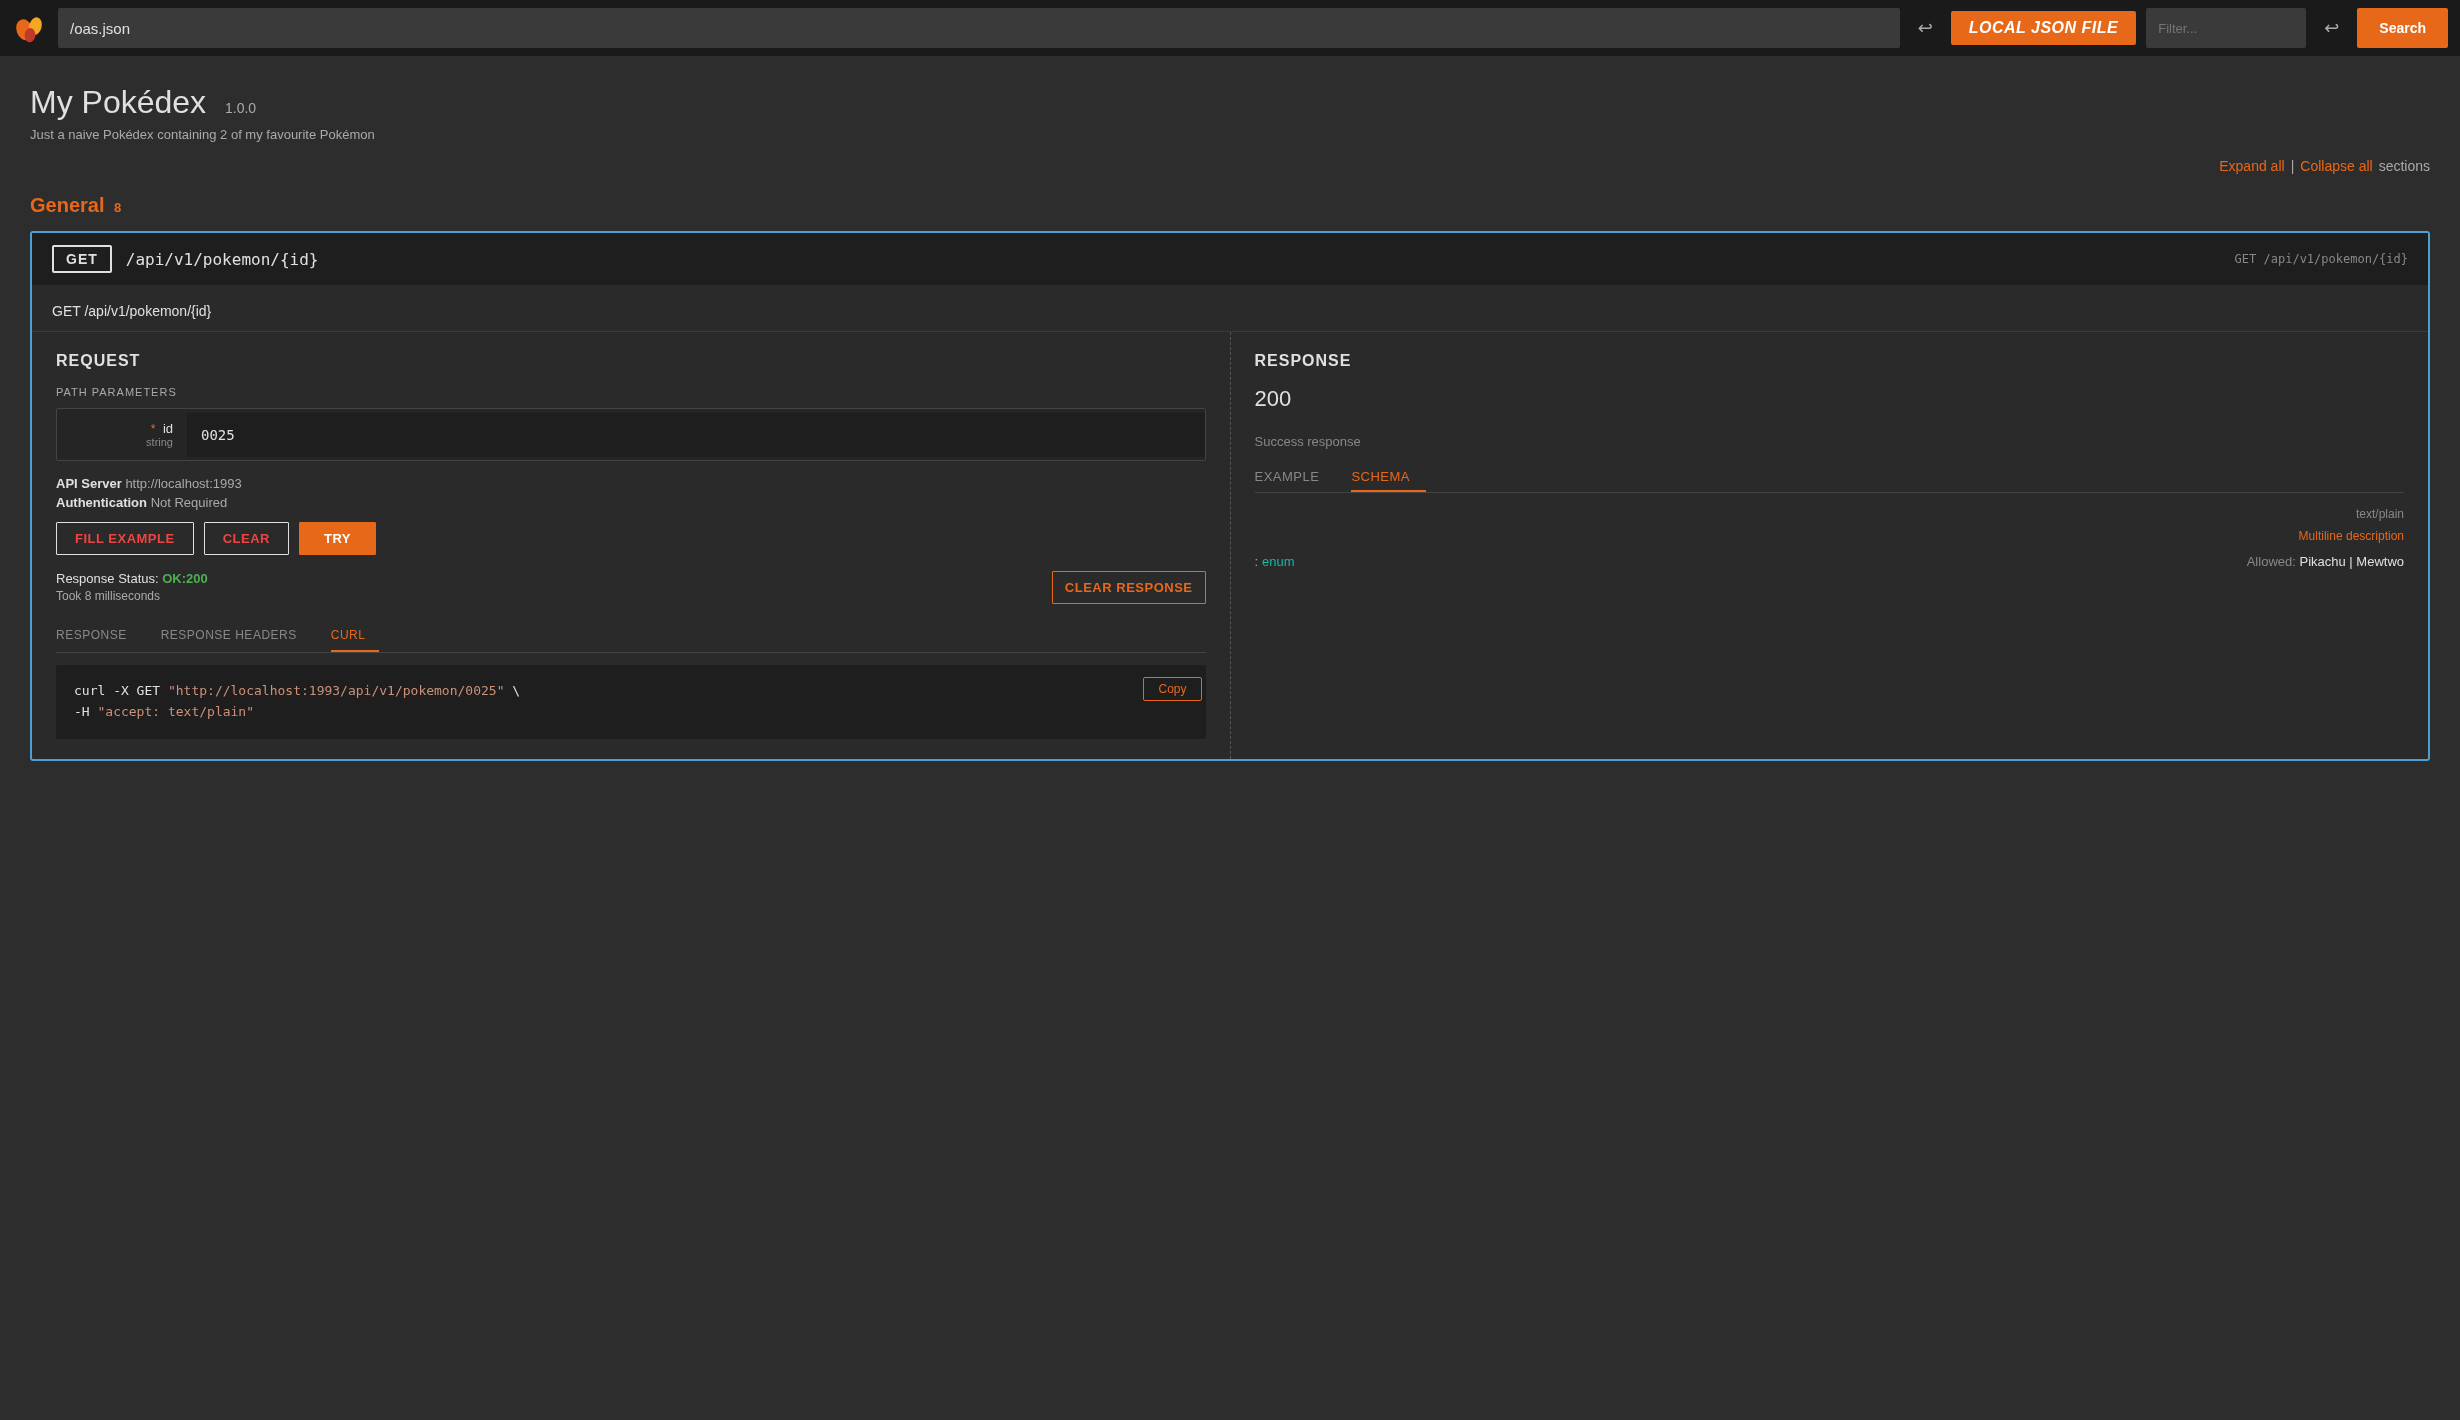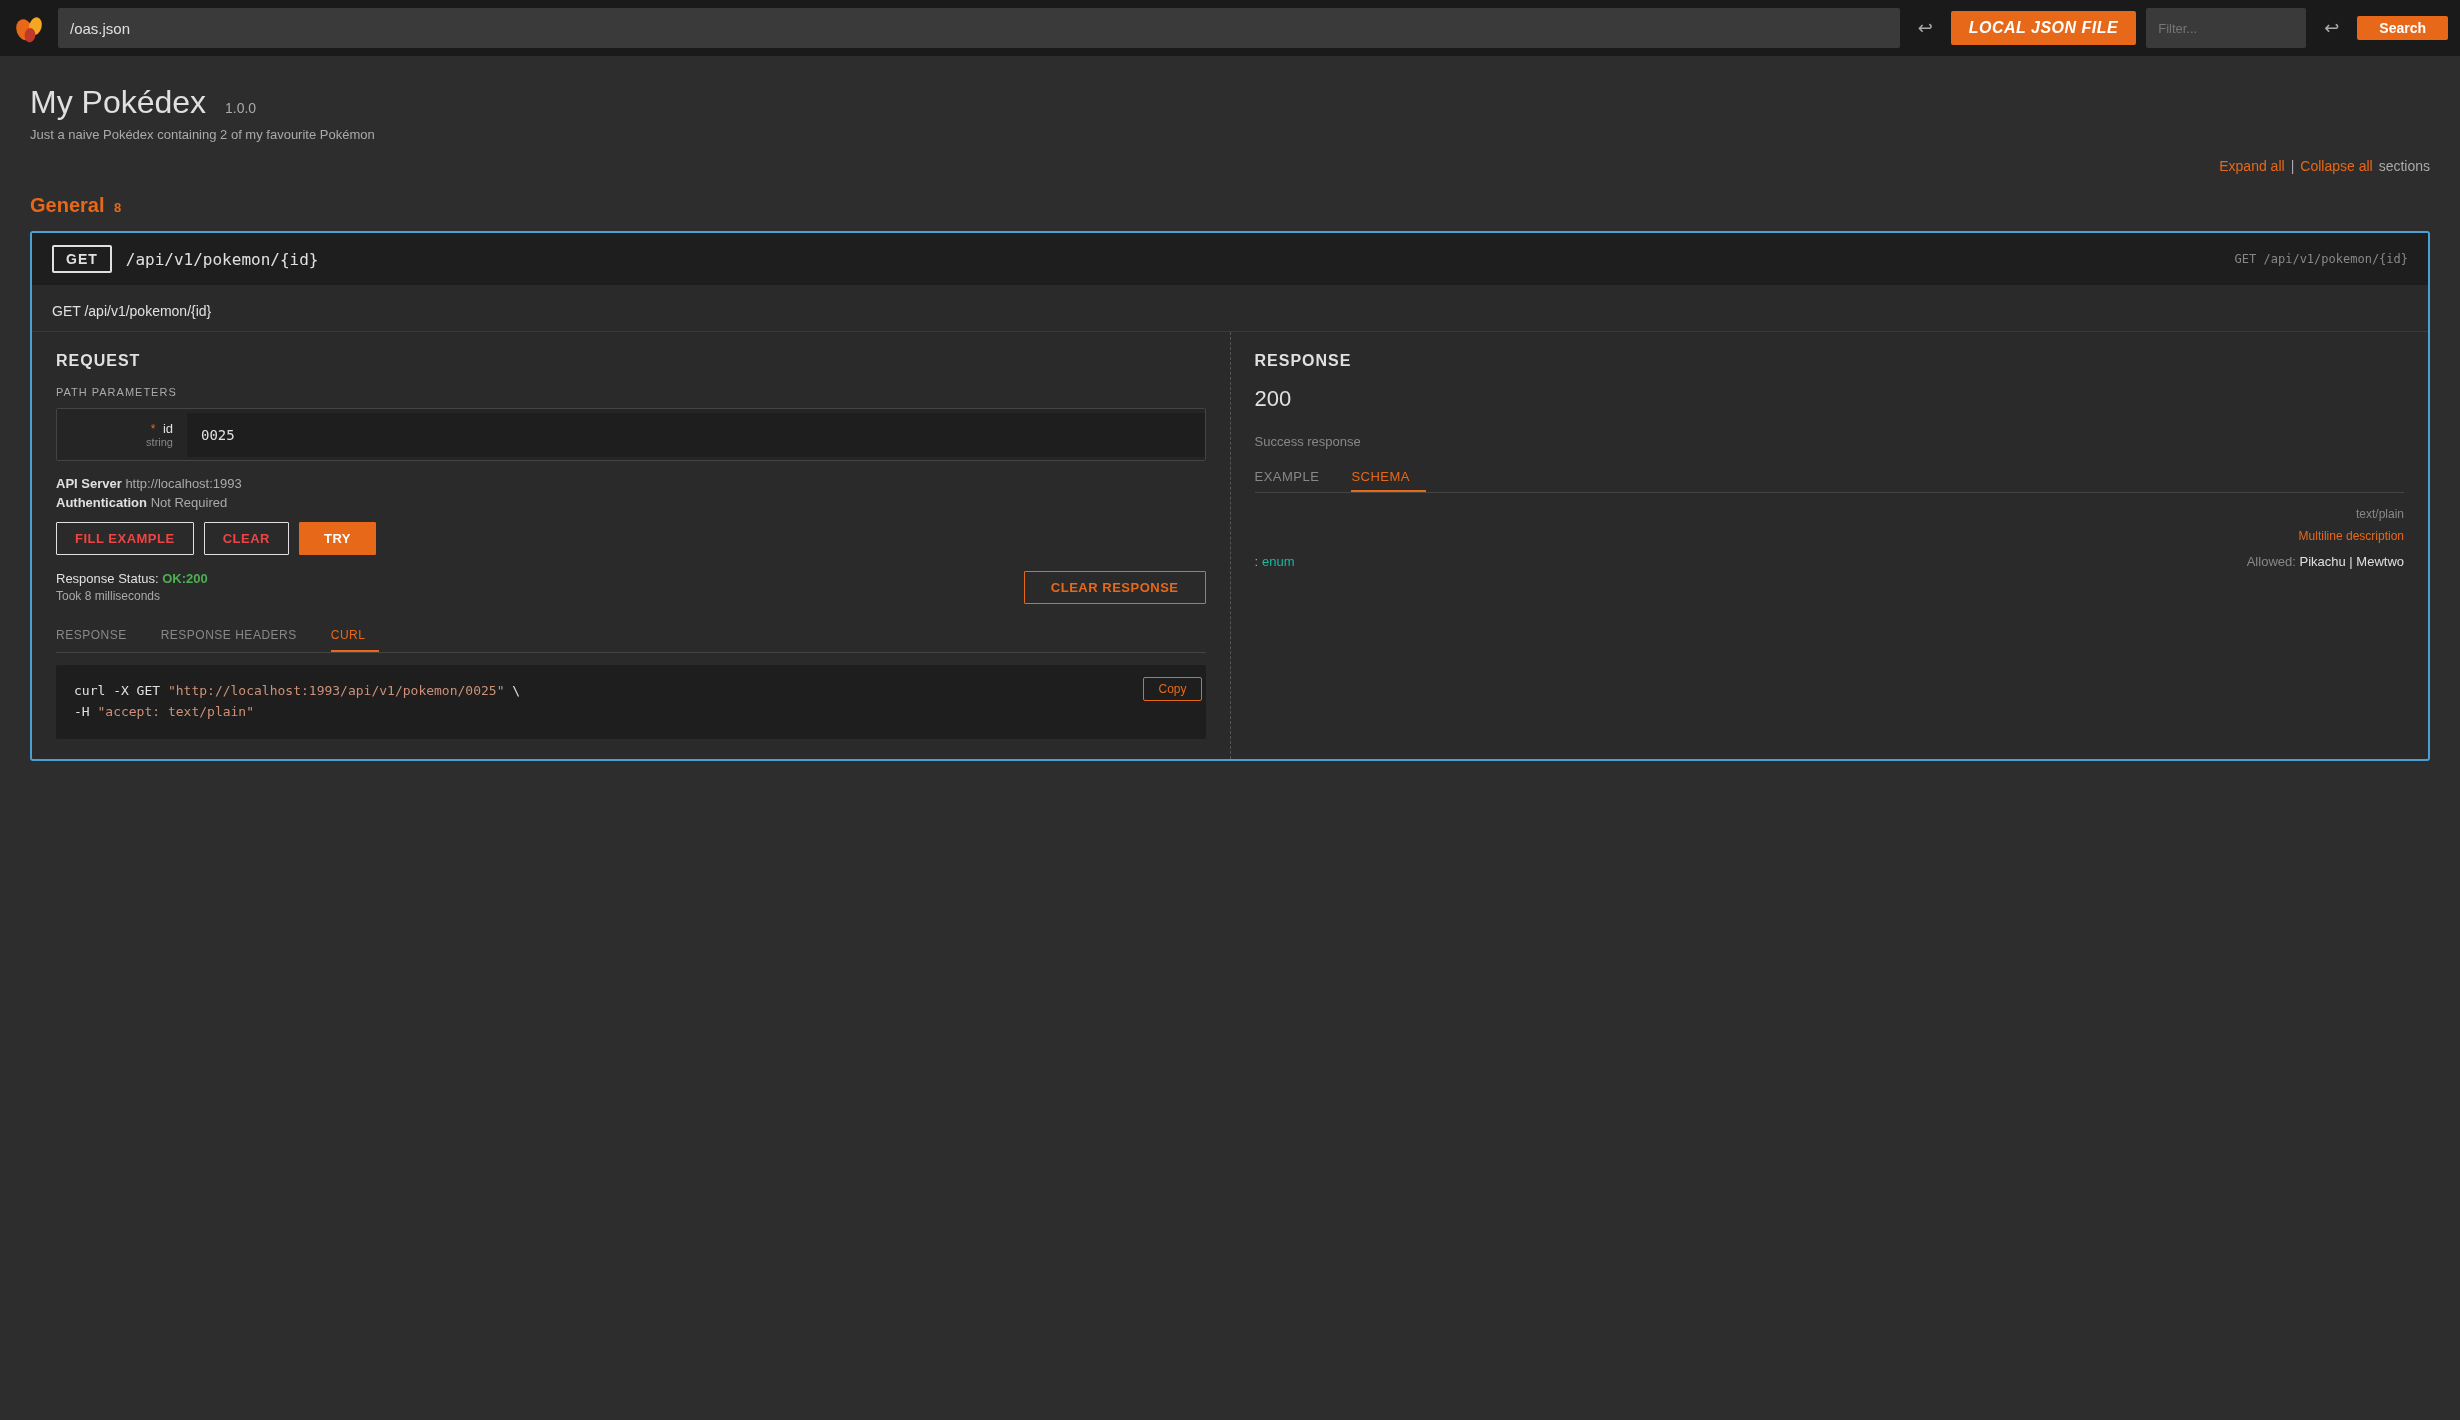--- a/index.html
+++ b/index.html
@@ -70,21 +70,21 @@
     }
     .search-btn {
       background: #e8681a;
       color: #fff;
       border: none;
       font-weight: bold;
       font-size: 14px;
       padding: 1px 22px;
       cursor: pointer;
       border-radius: 2px;
-      height: 24px;
+      height: 40px;
     }
 
     
     .main-content {
       padding: 28px 30px 20px 30px;
     }
 
     .app-title {
       font-size: 32px;
       font-weight: 300;
@@ -324,21 +324,21 @@
     }
     .took-time {
       color: #aaa;
       font-size: 12px;
       margin-top: 3px;
     }
     .btn-clear-response {
       background: transparent;
       border: 1px solid #e8681a;
       color: #e8681a;
-      padding: 8px 26px;
+      padding: 8px 12px;
       font-size: 13px;
       cursor: pointer;
       font-weight: bold;
       letter-spacing: 0.5px;
       border-radius: 1px;
     }
 
     
     .tabs-row {
       display: flex;

